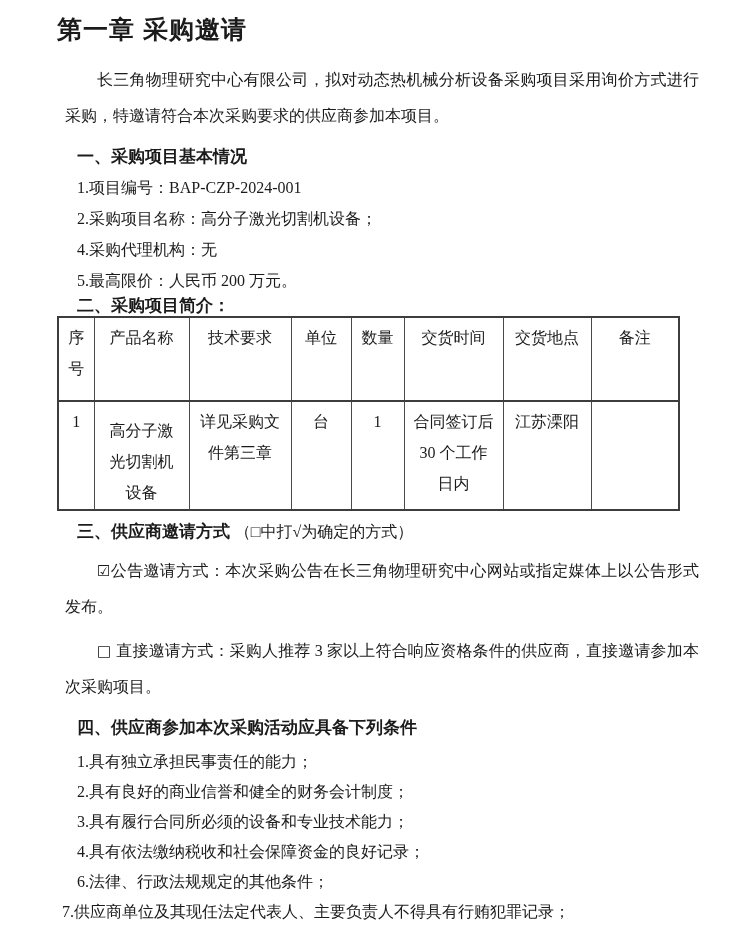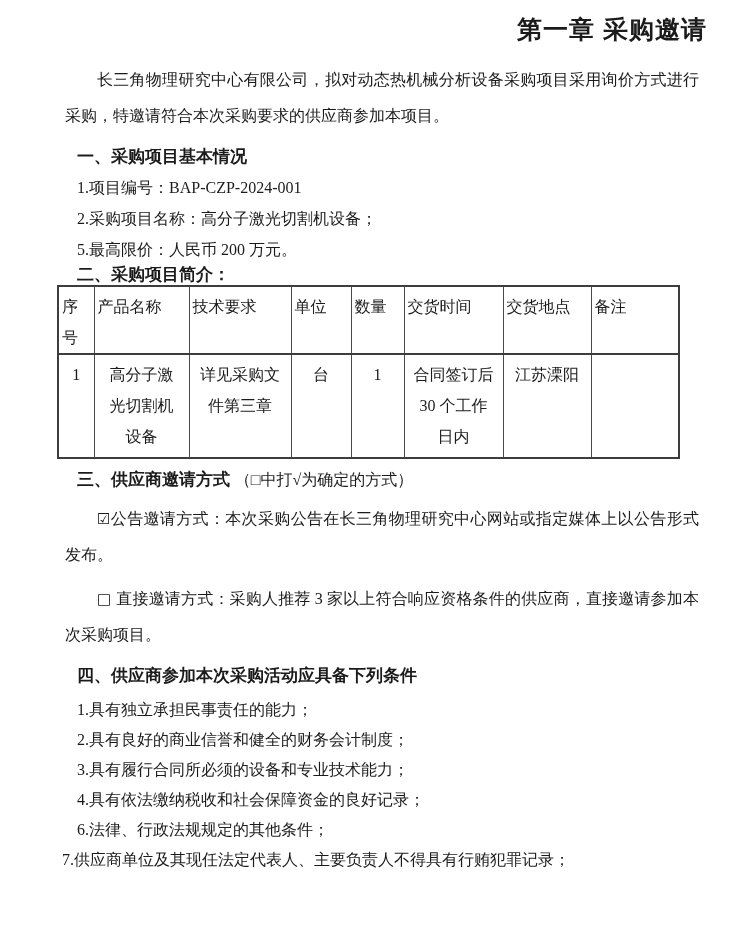--- a/index.html
+++ b/index.html
@@ -5,21 +5,21 @@
   html,body{margin:0;padding:0;background:#ffffff;}
   body{
     width:750px;height:937px;overflow:hidden;
     font-family:"Liberation Serif","DejaVu Serif",serif;
     color:#1b1b1b;
     -webkit-font-smoothing:antialiased;
   }
   .page{padding:12px 43px 0 57px;}
 
   .doc-title{
-    text-align:right;
+    text-align:left;
     font-family:"Liberation Sans","DejaVu Sans",sans-serif;
     font-weight:bold;font-size:25px;line-height:34px;
     margin:0 0 16px 0;letter-spacing:1px;
   }
   .para{
     font-size:16px;line-height:36px;text-indent:2em;margin:8px;
     text-align:justify;
   }
   .sec-heading{
     font-family:"Liberation Sans","DejaVu Sans",sans-serif;
@@ -40,29 +40,29 @@
   table.spec{
     border-collapse:collapse;margin:0;width:621px;
     table-layout:fixed;
   }
   table.spec,table.spec th,table.spec td{
     border:1px solid #4a4a4a;
   }
   table.spec{border:2px solid #3d3d3d;}
   table.spec th{
     font-weight:normal;font-size:16px;line-height:31px;
-    vertical-align:top;text-align:left;
-    height:62px;padding:4px 3px 0 3px;overflow:hidden;margin-top:24px;
+    vertical-align:top;text-align:center;
+    height:62px;padding:4px 3px 16px 3px;overflow:hidden;margin-top:24px;
   }
   table.spec thead th{border-bottom:2px solid #3d3d3d;}
   table.spec td{
     font-size:16px;line-height:31px;vertical-align:top;text-align:center;
     height:94px;padding:4px 8px 0 8px;overflow:hidden;
   }
-  table.spec td.c-product{padding:4px 13px 0 13px;}
+  table.spec td.c-product{padding:13px 13px 0 13px;}
   table.spec td.c-tech{padding:4px 8px 0 8px;}
   table.spec td.c-time{padding:4px 8px 4px 8px;}
 
   .opt-para{margin-top:6px;}
   .opt-para.second{margin-top:8px;}
   .checkbox-glyph{font-family:"DejaVu Sans",sans-serif;font-size:15px;}
   .mt6{margin-top:6px;}
 </style>
 </head>
 <body>
@@ -70,20 +70,21 @@
 <div class="page">
 
   <h1 class="doc-title">第一章 采购邀请</h1>
 
   <p class="para">长三角物理研究中心有限公司，拟对动态热机械分析设备采购项目采用询价方式进行采购，特邀请符合本次采购要求的供应商参加本项目。</p>
 
   <div class="sec-heading">一、采购项目基本情况</div>
   <div class="item-list">
     <div class="item">1.项目编号：BAP-CZP-2024-001</div>
     <div class="item">2.采购项目名称：高分子激光切割机设备；</div>
+    <div class="item">4.采购代理机构：无</div>
     <div class="item">5.最高限价：人民币 200 万元。</div>
   </div>
 
   <div class="sec-heading h2-tight">二、采购项目简介：</div>
 
   <table class="spec">
     <colgroup>
       <col style="width:36px">
         <col style="width:95px">
         <col style="width:102px">

